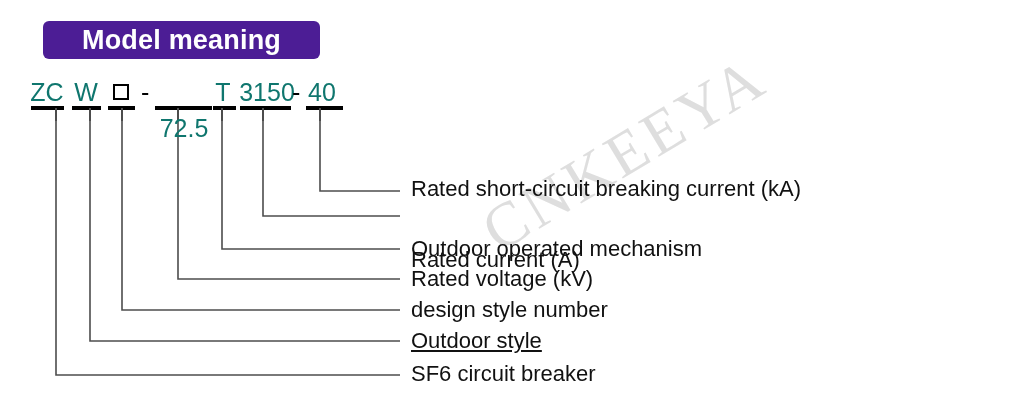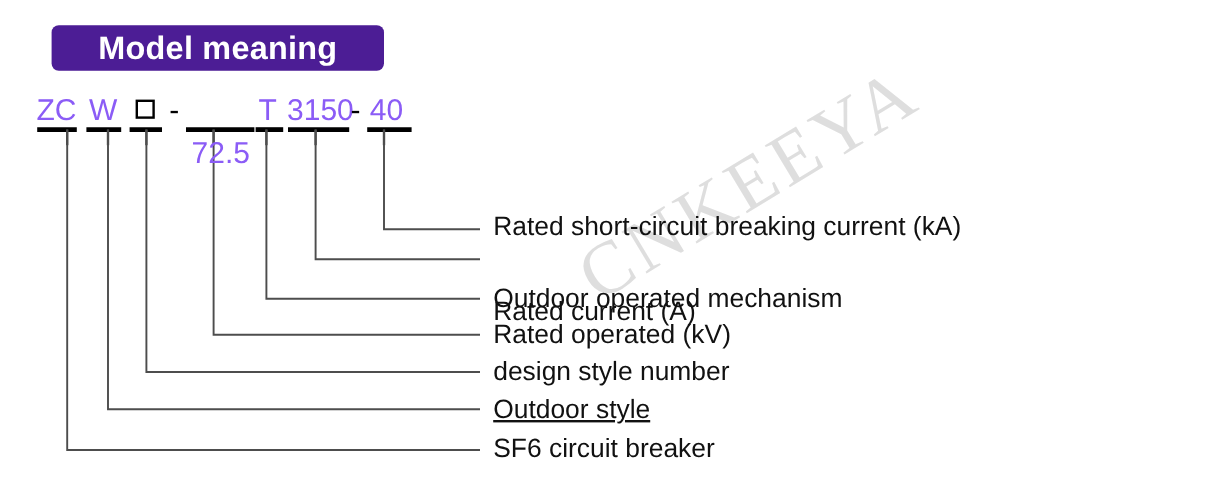--- a/index.html
+++ b/index.html
@@ -64,21 +64,21 @@
     position: absolute;
     left: 0;
     top: 78px;
     height: 30px;
     z-index: 3;
   }
   .code-seg {
     position: absolute;
     top: 0;
     font-size: 25px;
-    color: #8b5cf6;
+    color: #0f766e;
     line-height: 28px;
     white-space: nowrap;
     text-align: center;
   }
   .code-sep {
     position: absolute;
     top: 0;
     font-size: 25px;
     color: #000000;
     line-height: 28px;
@@ -163,19 +163,19 @@
         <path d="M 122 108 L 122 310 L 400 310" fill="none" stroke="#4d4d4d" stroke-width="1.6"></path>
         <path d="M 90 108 L 90 341 L 400 341" fill="none" stroke="#4d4d4d" stroke-width="1.6"></path>
         <path d="M 56 108 L 56 375 L 400 375" fill="none" stroke="#4d4d4d" stroke-width="1.6"></path>
       </g>
   </svg>
 
   <div id="labels">
       <div class="desc-label" style="top: 177px;">Rated short-circuit breaking current (kA)</div>
       <div class="desc-label" style="top: 204px; margin-top: 44px;">Rated current (A)</div>
       <div class="desc-label" style="top: 237px;">Outdoor operated mechanism</div>
-      <div class="desc-label" style="top: 267px;">Rated operated (kV)</div>
+      <div class="desc-label" style="top: 267px;">Rated voltage (kV)</div>
       <div class="desc-label" style="top: 298px;">design style number</div>
       <div class="desc-label" style="top: 329px; text-decoration: underline;">Outdoor style</div>
       <div class="desc-label" style="top: 362px;">SF6 circuit breaker</div>
     </div>
 
 </div>
 
 </body></html>

